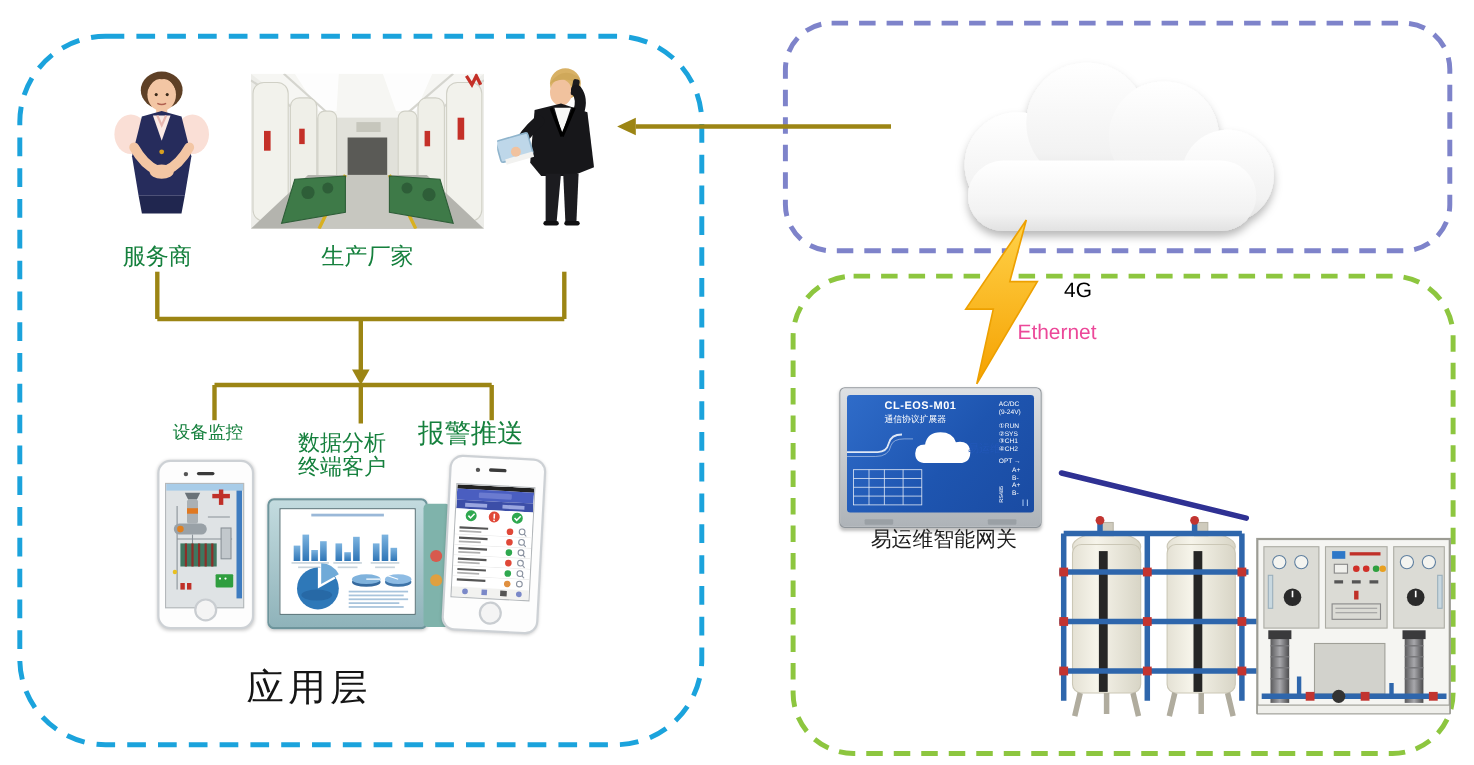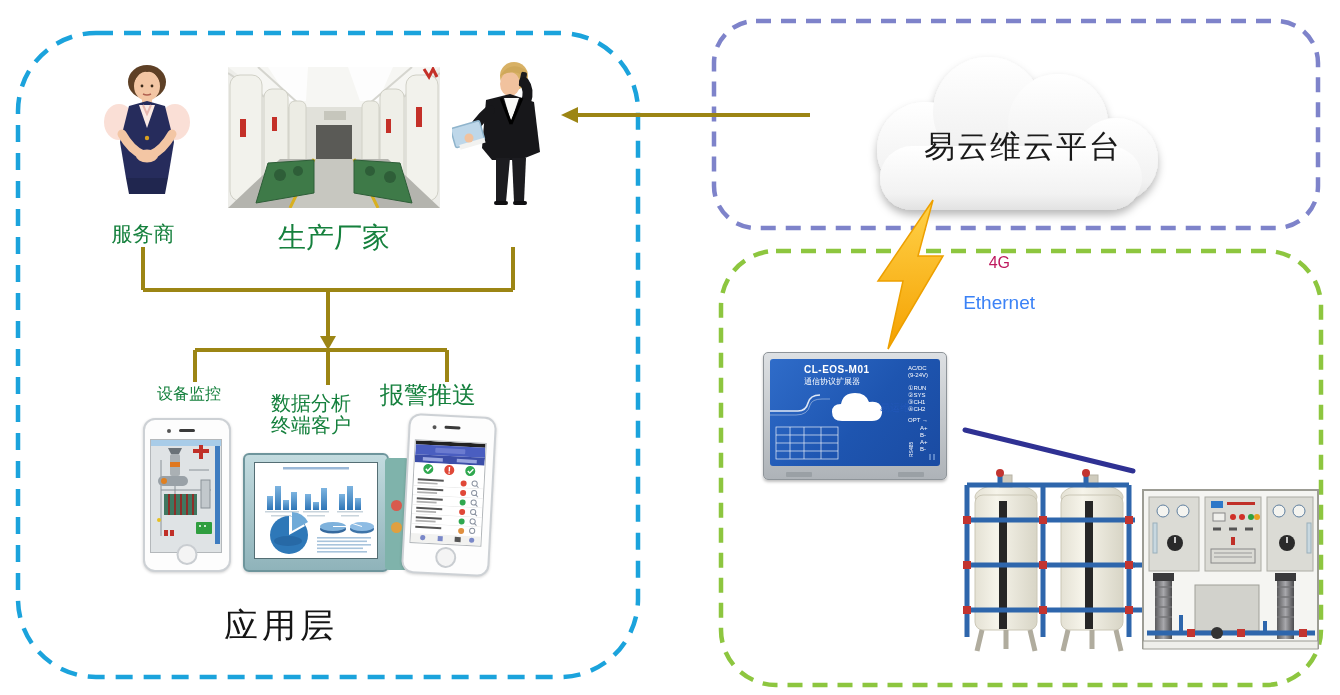--- a/index.html
+++ b/index.html
@@ -153,21 +153,21 @@
       <rect x="4" y="84" width="26" height="5" fill="#f2f2f0"></rect>
     </g>
     <circle cx="17" cy="80" r="4.5" fill="#f1c29e"></circle>
     <path d="M44,100 L58,100 L54,144 L44,144 Z" fill="#1c1c20"></path>
     <path d="M60,100 L74,100 L72,144 L62,144 Z" fill="#1c1c20"></path>
     <rect x="42" y="143" width="14" height="4" rx="2" fill="#101012"></rect>
     <rect x="61" y="143" width="14" height="4" rx="2" fill="#101012"></rect>
   </svg>
 
   <div class="lbl" style="left:83px;top:222px;width:120px;font-size:21px">服务商</div>
-  <div class="lbl" style="left:254px;top:222px;width:160px;font-size:28px">生产厂家</div>
+  <div class="lbl" style="left:254px;top:222px;width:160px;font-size:21px">生产厂家</div>
 
   <div class="lbl" style="left:119px;top:385px;width:140px;font-size:16px">设备监控</div>
   <div class="lbl" style="left:241px;top:392px;width:140px;font-size:20px">
     <div>数据分析</div>
     <div>终端客户</div>
   </div>
   <div class="lbl" style="left:358px;top:382px;width:140px;font-size:24px">报警推送</div>
 
   <div class="phone" style="left:143px;top:418px;width:84px;height:150px">
     <div class="speaker"></div>
@@ -343,24 +343,23 @@
           <rect x="44" y="94.5" width="6" height="5" fill="#555"></rect>
             <circle cx="61" cy="97" r="2.6"></circle>
         </g>
       </svg>
     </div>
     <div class="home"></div>
   </div>
 
   <div class="lbl lbl-big" style="left:181px;top:606px;width:200px">应用层</div>
 
-  <div class="lbl" style="left:873px;top:130px;width:300px;font-size:31px;color:#1a1a1a;letter-spacing:2px">易云维云平台</div>
-
-  <div class="lbl" style="left:950px;top:254px;width:60px;font-size:16px;text-align:right;color:#be185d">4G</div>
-  <div class="lbl" style="left:925px;top:292px;width:110px;font-size:19px;text-align:right;color:#3b82f6">Ethernet</div>
+
+  <div class="lbl" style="left:950px;top:254px;width:60px;font-size:19px;text-align:center;color:#000000">4G</div>
+  <div class="lbl" style="left:925px;top:292px;width:110px;font-size:19px;text-align:left;color:#ec4899">Ethernet</div>
 
   <div class="gw" style="left:763px;top:352px;width:182px;height:126px">
     <div class="gw-panel">
       <div class="gw-txt" style="left:8px;top:5px;font-size:10px;font-weight:bold;letter-spacing:.5px">CL-EOS-M01</div>
       <div class="gw-txt" style="left:8px;top:17px;font-size:8px">通信协议扩展器</div>
       <svg class="abs" style="left:0;top:0" width="170" height="107" viewBox="0 0 170 107">
         <path d="M0,52 H28 Q36,52 38,44 Q40,36 50,36" stroke="#ffffff" stroke-width="1.6" fill="none" opacity="0.85"></path>
         <path d="M0,56 H26 Q38,56 40,46 Q42,40 52,40 H60" stroke="#ffffff" stroke-width="0.8" fill="none" opacity="0.5"></path>
         <g>
           <path d="M72,62 Q62,62 62,53 Q62,45 71,45 Q73,34 85,34 Q96,34 99,43 Q110,41 112,50 Q113,62 102,62 Z" fill="#ffffff"></path>
@@ -388,20 +387,21 @@
         <div>A+</div>
         <div>B-</div>
         <div>A+</div>
         <div>B-</div>
       </div>
     </div>
     <div class="abs" style="left:22px;bottom:2px;width:26px;height:5px;background:#9aa0a5;border-radius:1px"></div>
     <div class="abs" style="right:22px;bottom:2px;width:26px;height:5px;background:#9aa0a5;border-radius:1px"></div>
   </div>
 
+  <div class="lbl" style="left:758px;top:480px;width:200px;font-size:19px;color:#1c1c1c">易运维智能网关</div>
 
   <svg class="abs" style="left:955px;top:425px" width="375" height="232" viewBox="0 0 375 232">
     <defs>
       <linearGradient id="tankG" x1="0" y1="0" x2="1" y2="0">
         <stop offset="0" stop-color="#e4e1d4"></stop>
           <stop offset="0.35" stop-color="#f6f4ea"></stop>
           <stop offset="1" stop-color="#d8d5c6"></stop>
       </linearGradient>
       <linearGradient id="pumpG" x1="0" y1="0" x2="1" y2="0">
         <stop offset="0" stop-color="#5a5a5c"></stop>

